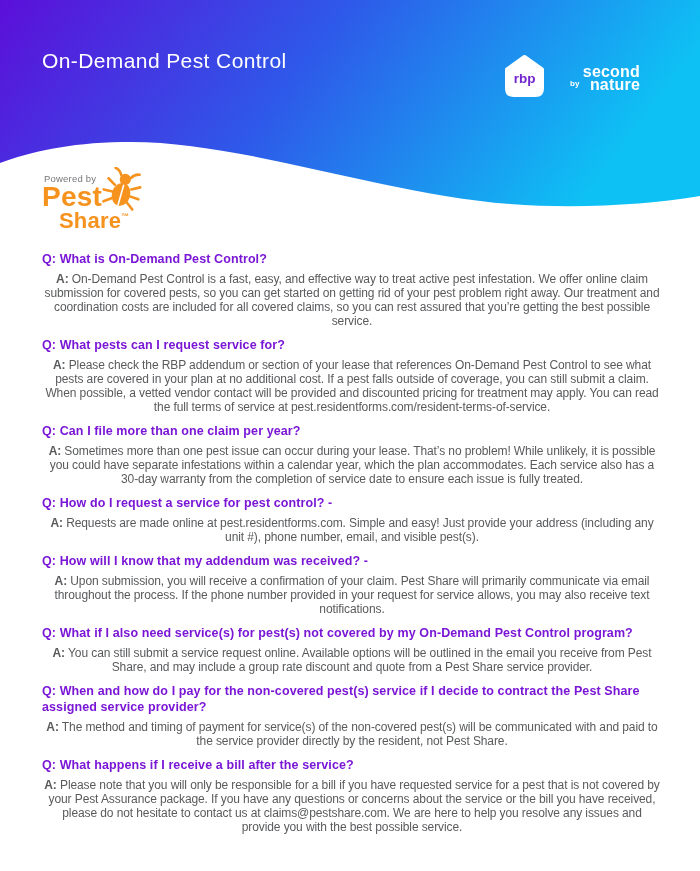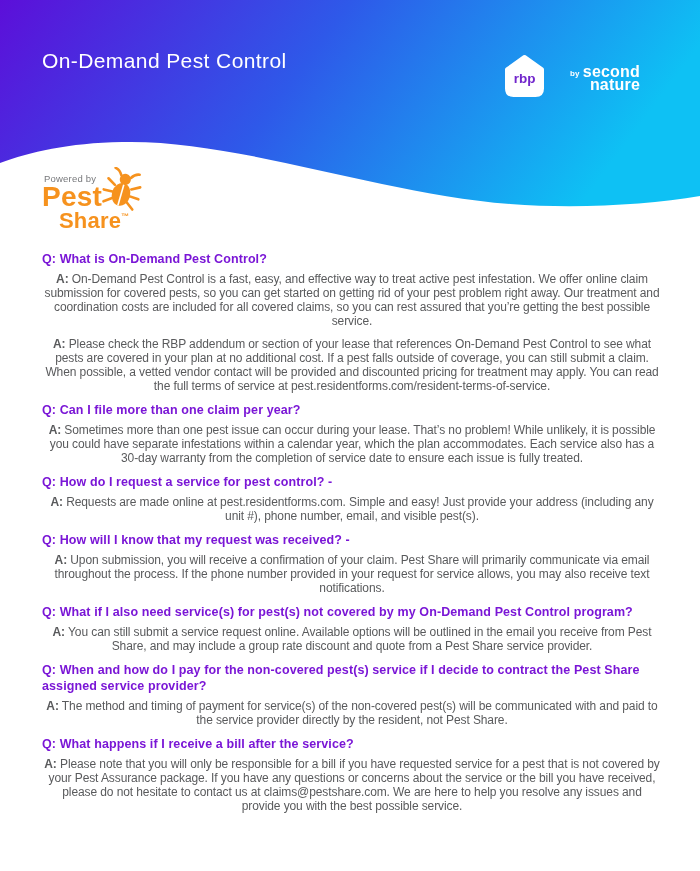--- a/index.html
+++ b/index.html
@@ -15,21 +15,21 @@
 
   
   .header{position:relative;width:700px;height:212px;}
   .header-bg{position:absolute;left:0;top:0;display:block;}
   .titles{position:absolute;left:42px;top:42px;color:#ffffff;}
   .title-line1{font-size:21px;font-weight:500;letter-spacing:.4px;line-height:37px;}
   .title-line2{font-size:27px;font-weight:700;letter-spacing:.4px;line-height:37px;}
 
   .brand{position:absolute;top:52px;right:60px;display:flex;align-items:center;gap:22px;}
   .brand-text{display:flex;align-items:flex-start;gap:3px;color:#ffffff;}
-  .brand-by{font-size:8px;font-weight:700;margin-top:4px;letter-spacing:.2px;}
+  .brand-by{font-size:8px;font-weight:700;margin-top:14px;letter-spacing:.2px;}
   .brand-name{text-align:right;font-size:16px;font-weight:700;line-height:13.5px;letter-spacing:.2px;}
 
   
   .powered{position:absolute;left:42px;top:173px;width:150px;}
   .pw-label{font-size:9.5px;color:var(--powered-gray);letter-spacing:.2px;margin-left:2px;}
   .ps-line1{font-size:28px;font-weight:700;color:var(--pest-orange);line-height:21px;margin-top:2px;letter-spacing:.2px;}
   .ps-line2{font-size:22px;font-weight:700;color:var(--pest-orange);line-height:20px;padding-left:17px;letter-spacing:.2px;}
   .ps-tm{font-size:8px;vertical-align:9px;}
   .ps-bug{position:absolute;left:59px;top:-6px;}
 
@@ -110,35 +110,36 @@
   </div>
 
   <main class="faq">
 
     <section class="faq-item">
       <h3 class="q">Q: What is On-Demand Pest Control?</h3>
       <p class="a"><b>A:</b> <span>On-Demand Pest Control is a fast, easy, and effective way to treat active pest infestation. We offer online claim submission for covered pests, so you can get started on getting rid of your pest problem right away. Our treatment and coordination costs are included for all covered claims, so you can rest assured that you’re getting the best possible service.</span></p>
     </section>
 
     <section class="faq-item">
+      <h3 class="q">Q: What pests can I request service for?</h3>
       <p class="a"><b>A:</b> <span>Please check the RBP addendum or section of your lease that references On-Demand Pest Control to see what pests are covered in your plan at no additional cost. If a pest falls outside of coverage, you can still submit a claim. When possible, a vetted vendor contact will be provided and discounted pricing for treatment may apply. You can read the full terms of service at pest.residentforms.com/resident-terms-of-service.</span></p>
     </section>
 
     <section class="faq-item">
       <h3 class="q">Q: Can I file more than one claim per year?</h3>
       <p class="a"><b>A:</b> <span>Sometimes more than one pest issue can occur during your lease. That’s no problem! While unlikely, it is possible you could have separate infestations within a calendar year, which the plan accommodates. Each service also has a 30-day warranty from the completion of service date to ensure each issue is fully treated.</span></p>
     </section>
 
     <section class="faq-item">
       <h3 class="q">Q: How do I request a service for pest control? -</h3>
       <p class="a"><b>A:</b> <span>Requests are made online at pest.residentforms.com. Simple and easy! Just provide your address (including any unit #), phone number, email, and visible pest(s).</span></p>
     </section>
 
     <section class="faq-item">
-      <h3 class="q">Q: How will I know that my request was received? -</h3>
+      <h3 class="q">Q: How will I know that my addendum was received? -</h3>
       <p class="a"><b>A:</b> <span>Upon submission, you will receive a confirmation of your claim. Pest Share will primarily communicate via email throughout the process. If the phone number provided in your request for service allows, you may also receive text notifications.</span></p>
     </section>
 
     <section class="faq-item">
       <h3 class="q">Q: What if I also need service(s) for pest(s) not covered by my On-Demand Pest Control program?</h3>
       <p class="a"><b>A:</b> <span>You can still submit a service request online. Available options will be outlined in the email you receive from Pest Share, and may include a group rate discount and quote from a Pest Share service provider.</span></p>
     </section>
 
     <section class="faq-item">
       <h3 class="q">Q: When and how do I pay for the non-covered pest(s) service if I decide to contract the Pest Share assigned service provider?</h3>

